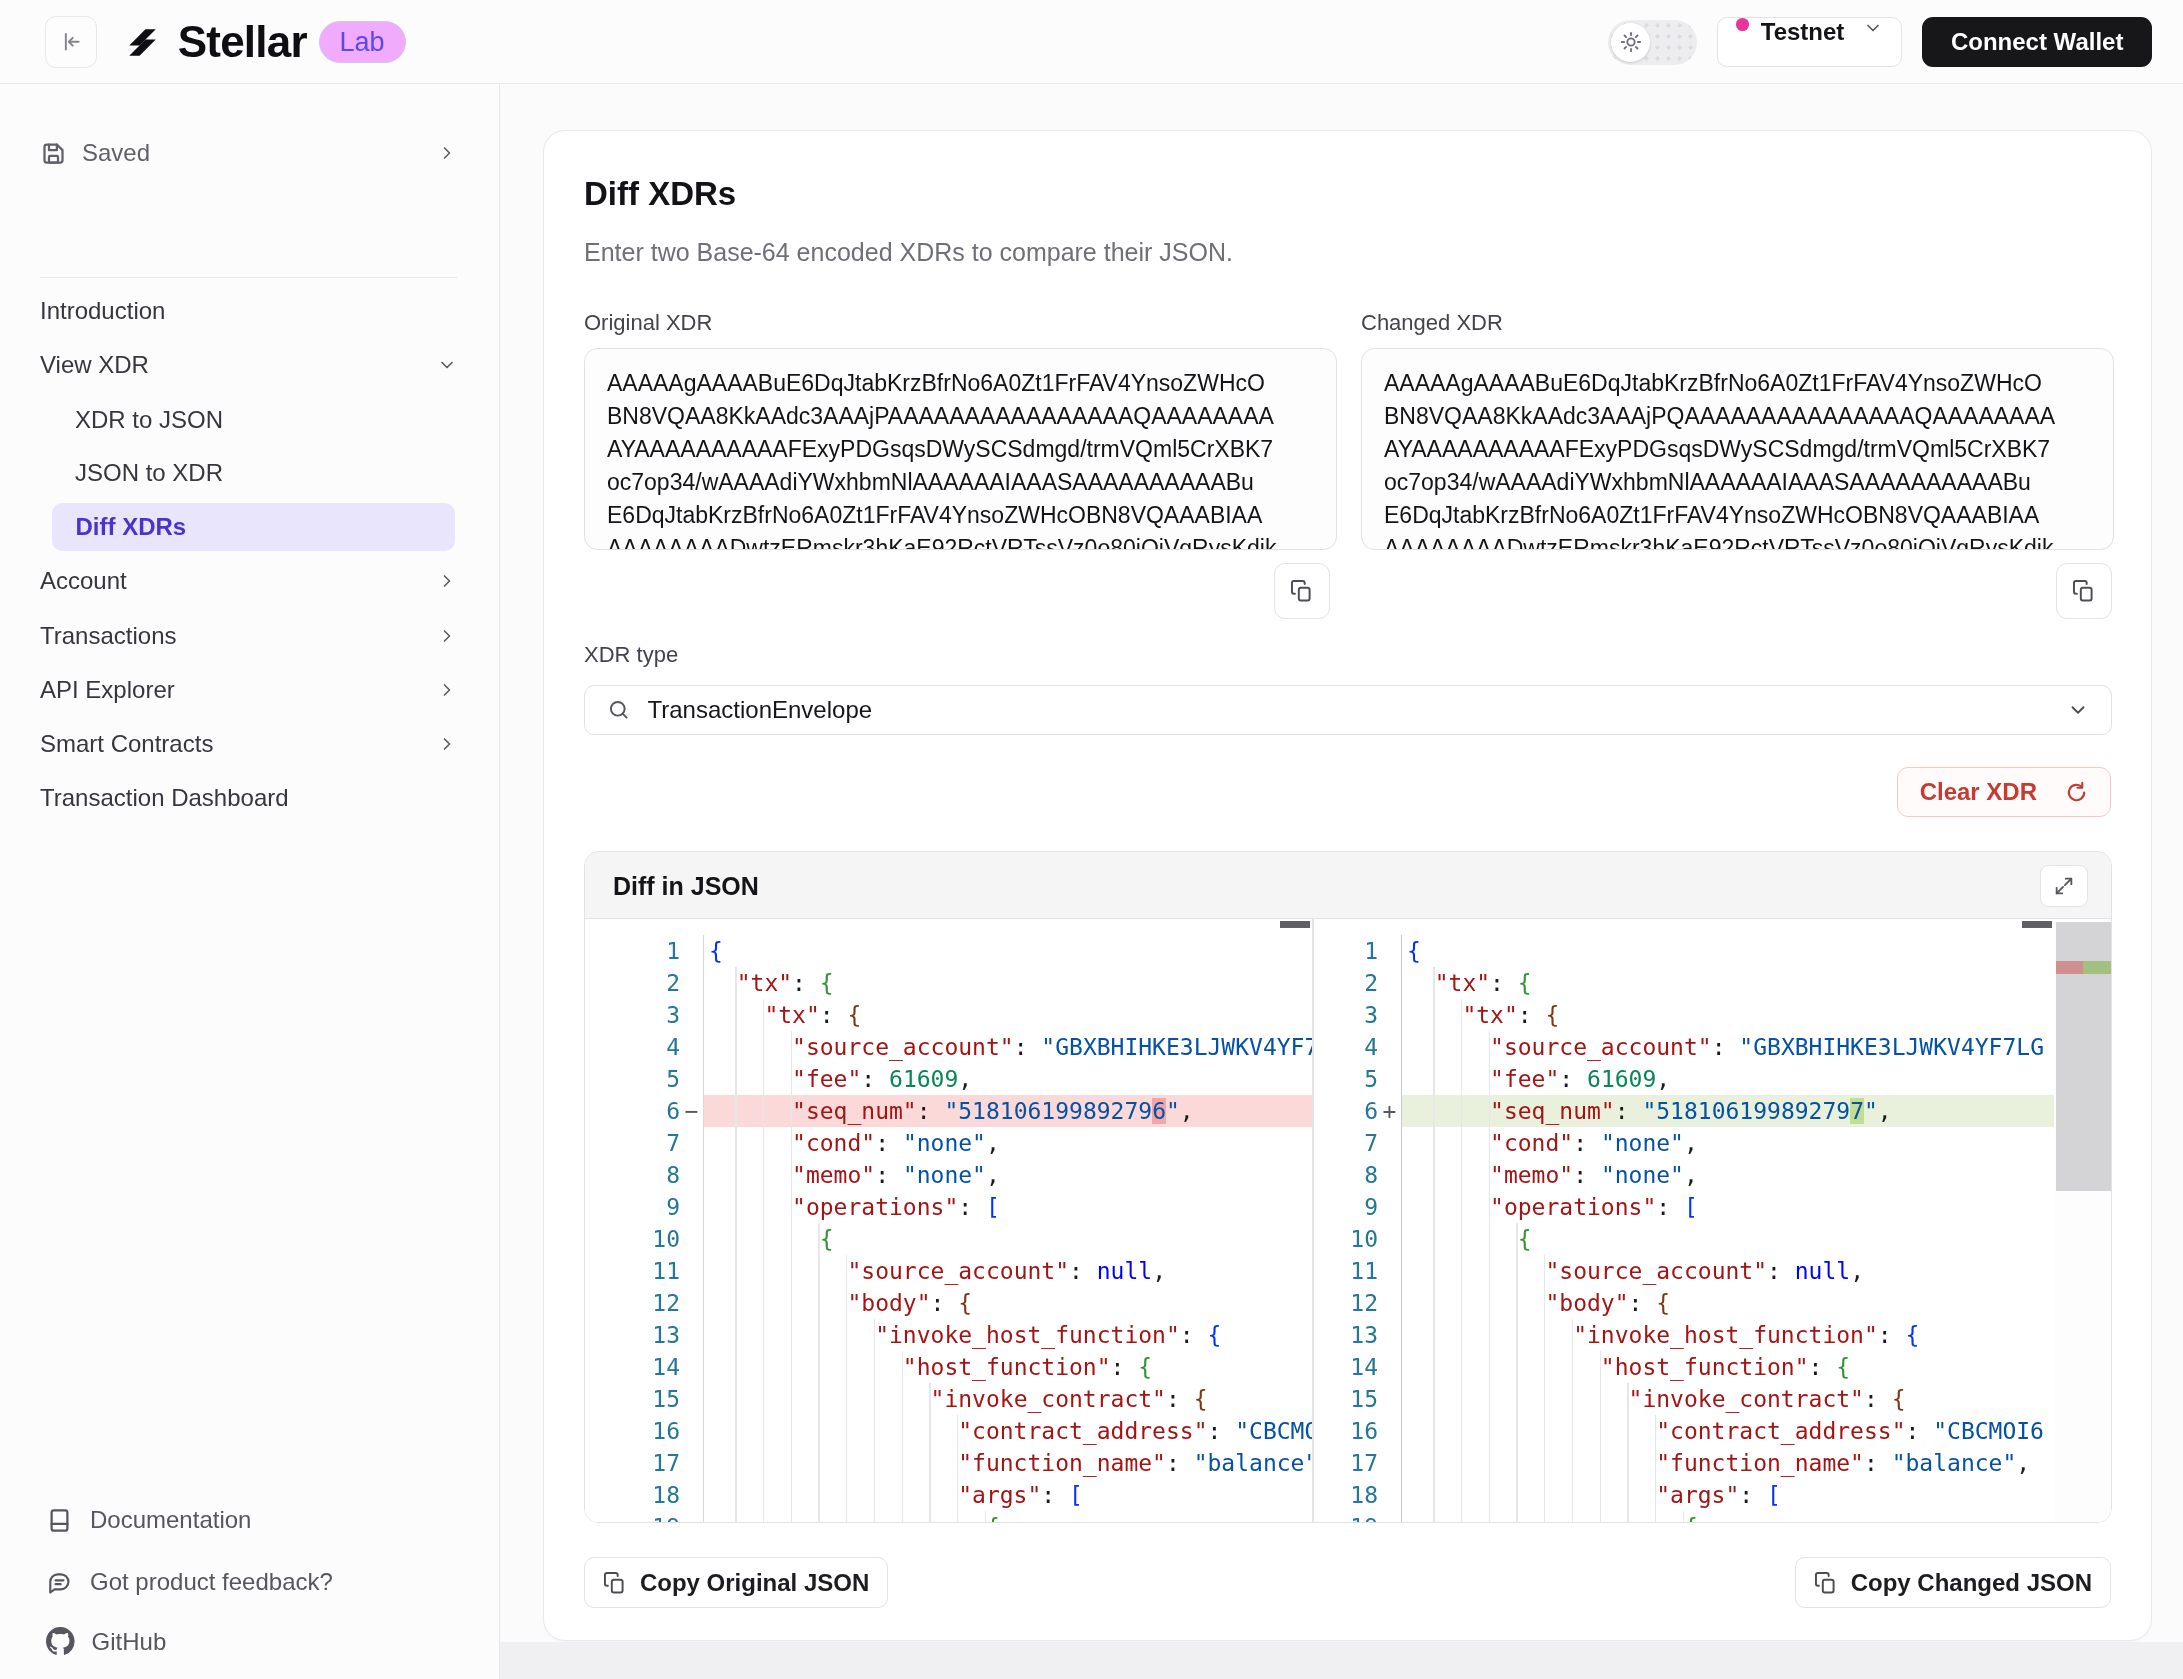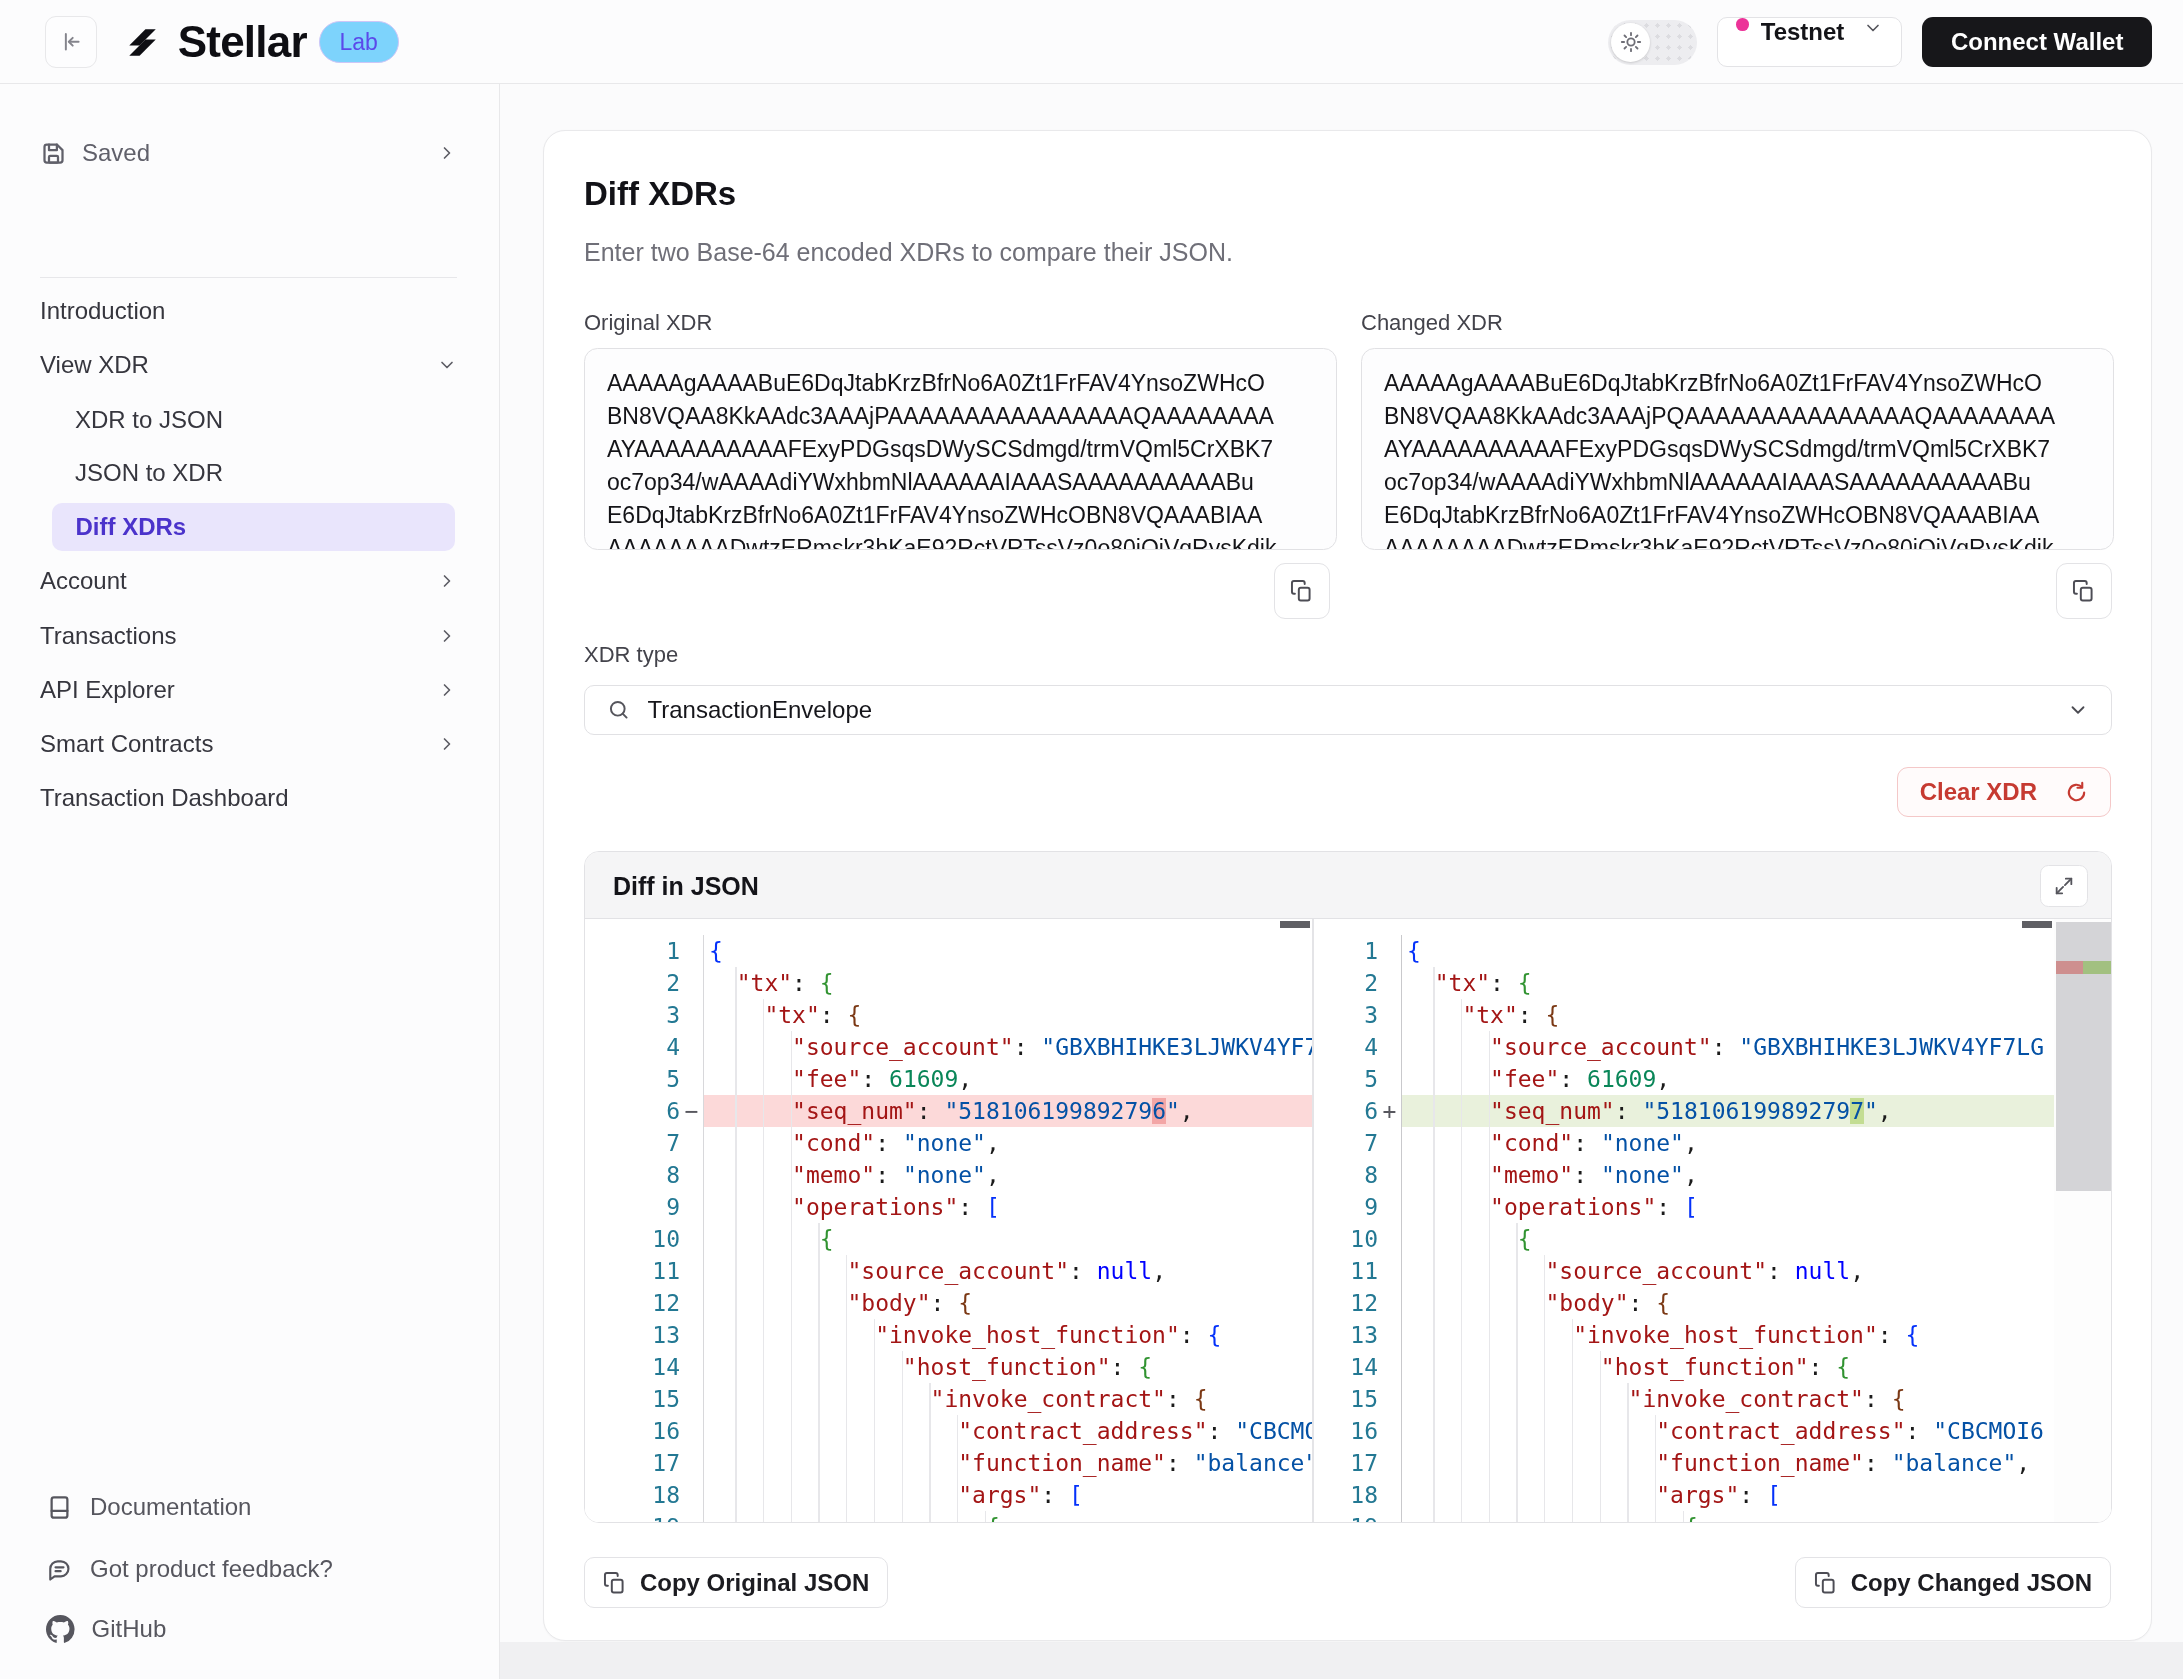--- a/index.html
+++ b/index.html
@@ -5,39 +5,39 @@
   * { margin:0; padding:0; box-sizing:border-box; }
   html,body { background:#ececee; }
   body { font-family:"Liberation Sans", sans-serif; color:#16161a; }
   #app { position:relative; width:2183px; height:1679px; background:#fbfbfc; overflow:hidden; }
 
   
   .header { position:absolute; left:0; top:0; width:2183px; height:84px; background:#fcfcfd; border-bottom:1.3px solid #e8e8ea; z-index:5; }
   .collapse-btn { position:absolute; left:45px; top:16px; width:52px; height:52px; border:1.3px solid #e8e8ea; border-radius:11px; background:#fdfdfe; display:flex; align-items:center; justify-content:center; color:#84848c; }
   .brand { position:absolute; left:119px; top:0; height:84px; display:flex; align-items:center; gap:11.8px; }
   .brand-word { font-size:44px; font-weight:600; letter-spacing:-0.8px; color:#0e0e13; }
-  .lab-badge { height:42px; padding:0 20px; border:1.7px solid #cdc6f7; border-radius:839px; background:#7dd3fc; color:#5b49ea; font-size:23px; font-weight:500; display:flex; align-items:center; }
+  .lab-badge { height:42px; padding:0 20px; border:1.7px solid #cdc6f7; border-radius:839px; background:#f0abfc; color:#5b49ea; font-size:27px; font-weight:500; display:flex; align-items:center; }
   .hdr-right { position:absolute; right:31px; top:0; height:84px; display:flex; align-items:center; gap:20px; }
   .theme-toggle { position:relative; width:89px; height:45px; border-radius:839px; background:#ededf0; background-image:radial-gradient(#dcdce0 2.1px, transparent 2.1px); background-size:11px 11px; }
   .theme-knob { position:absolute; left:3.4px; top:3.4px; width:39px; height:39px; border-radius:50%; background:#fff; box-shadow:0 0.8px 2.5px rgba(0,0,0,.18); display:flex; align-items:center; justify-content:center; color:#6e6e76; }
   .net-select { height:50px; padding:0 18.5px; border:1.3px solid #e3e3e6; border-radius:10px; background:#fff; display:flex; align-items:flex-start; gap:11.8px; font-size:24px; font-weight:600; color:#141418; }
   .net-dot { width:12.6px; height:12.6px; border-radius:50%; background:#ec3398; }
   .net-chevron { color:#55555c; margin-left:6.7px; }
   .connect-btn { height:50px; padding:0 28.6px; border-radius:11px; background:#17171a; color:#fff; font-size:24px; font-weight:600; display:flex; align-items:center; border:none; }
 
   
   .sidebar { position:absolute; left:0; top:84px; width:500px; height:1595px; background:#fcfcfd; border-right:1.3px solid #e8e8ea; }
   .side-row { position:absolute; left:40px; right:42px; height:54px; display:flex; align-items:center; font-size:24px; color:#36363e; cursor:pointer; }
   .side-row .grow { flex:1; }
   .side-row .chev { color:#5c5c64; }
   .saved-row { color:#60606a; font-weight:500; gap:15px; }
   .side-divider { position:absolute; left:40px; right:42px; top:193px; height:0; border-top:1.3px solid #e7e7ea; }
   .sub { padding-left:35px; }
   .active-pill { position:absolute; left:52px; right:44px; top:419px; height:48px; background:#e9e5fc; border-radius:10px; display:flex; align-items:center; padding-left:23.5px; font-size:24px; font-weight:600; color:#4b33cb; cursor:pointer; }
-  .side-footer-row { position:absolute; left:46px; right:42px; height:54px; display:flex; align-items:center; gap:17px; font-size:24px; color:#56565e; cursor:pointer; }
+  .side-footer-row { position:absolute; left:46px; right:42px; height:54px; display:flex; align-items:flex-end; gap:17px; font-size:24px; color:#56565e; cursor:pointer; }
 
   
   .main-band { position:absolute; left:500px; top:1642px; width:1683px; height:37px; background:#f0f0f2; }
   .card { position:absolute; left:543px; top:130px; width:1609px; height:1511px; background:#ffffff; border:1.3px solid #e9e9eb; border-radius:22px; box-shadow:0 0.8px 1.7px rgba(0,0,0,.03); }
   .card-title { position:absolute; left:40px; top:44px; font-size:33px; font-weight:700; color:#121217; }
   .card-sub { position:absolute; left:40px; top:107px; font-size:25px; color:#6f6f78; }
   .xdr-label { position:absolute; top:179px; font-size:22px; font-weight:500; color:#43434b; }
   .xdr-area { position:absolute; top:217px; width:753px; height:202px; border:1.3px solid #e1e1e4; border-radius:13.4px; background:#fdfdfe; padding:17.6px 22px; font-family:"Liberation Sans",sans-serif; font-size:23px; line-height:33px; color:#141418; resize:none; overflow:hidden; outline:none; }
   .mini-copy { position:absolute; top:432px; width:56px; height:56px; border:1.3px solid #e3e3e6; border-radius:11px; background:#fff; display:flex; align-items:center; justify-content:center; color:#4d4d55; cursor:pointer; }
 

